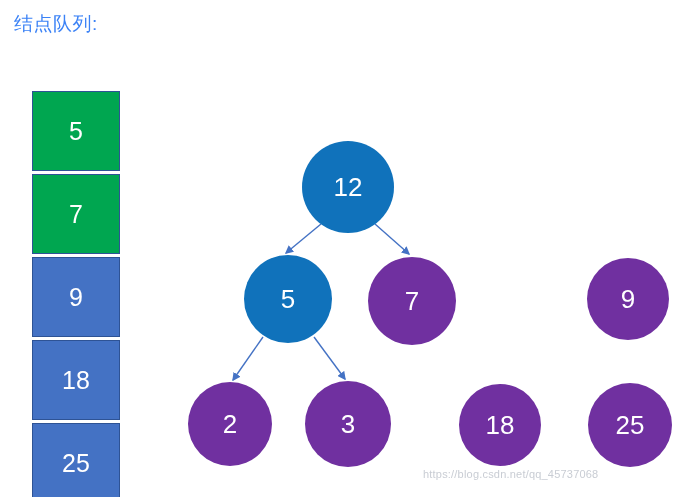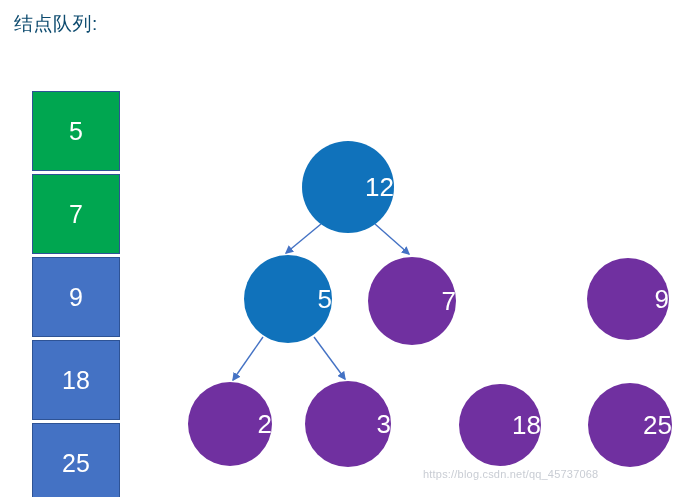--- a/index.html
+++ b/index.html
@@ -16,21 +16,21 @@
     height: 497px;
     background: #ffffff;
     overflow: hidden;
   }
   .title {
     position: absolute;
     left: 14px;
     top: 13px;
     font-size: 19px;
     line-height: 22px;
-    color: #0c4a6e;
+    color: #3b82f6;
     white-space: nowrap;
     letter-spacing: 0.5px;
   }
   
   #queue {
     position: absolute;
     left: 32px;
     top: 91px;
     width: 90px;
   }
@@ -57,21 +57,21 @@
     left: 0;
     top: 0;
     width: 675px;
     height: 497px;
   }
   .node {
     position: absolute;
     border-radius: 50%;
     display: flex;
     align-items: center;
-    justify-content: flex-end;
+    justify-content: center;
     color: #ffffff;
     font-size: 26px;
     line-height: 26px;
   }
   .node.blue   { background: #1072bb; }
   .node.purple { background: #7030a0; }
 
   svg.edges {
     position: absolute;
     left: 0;

